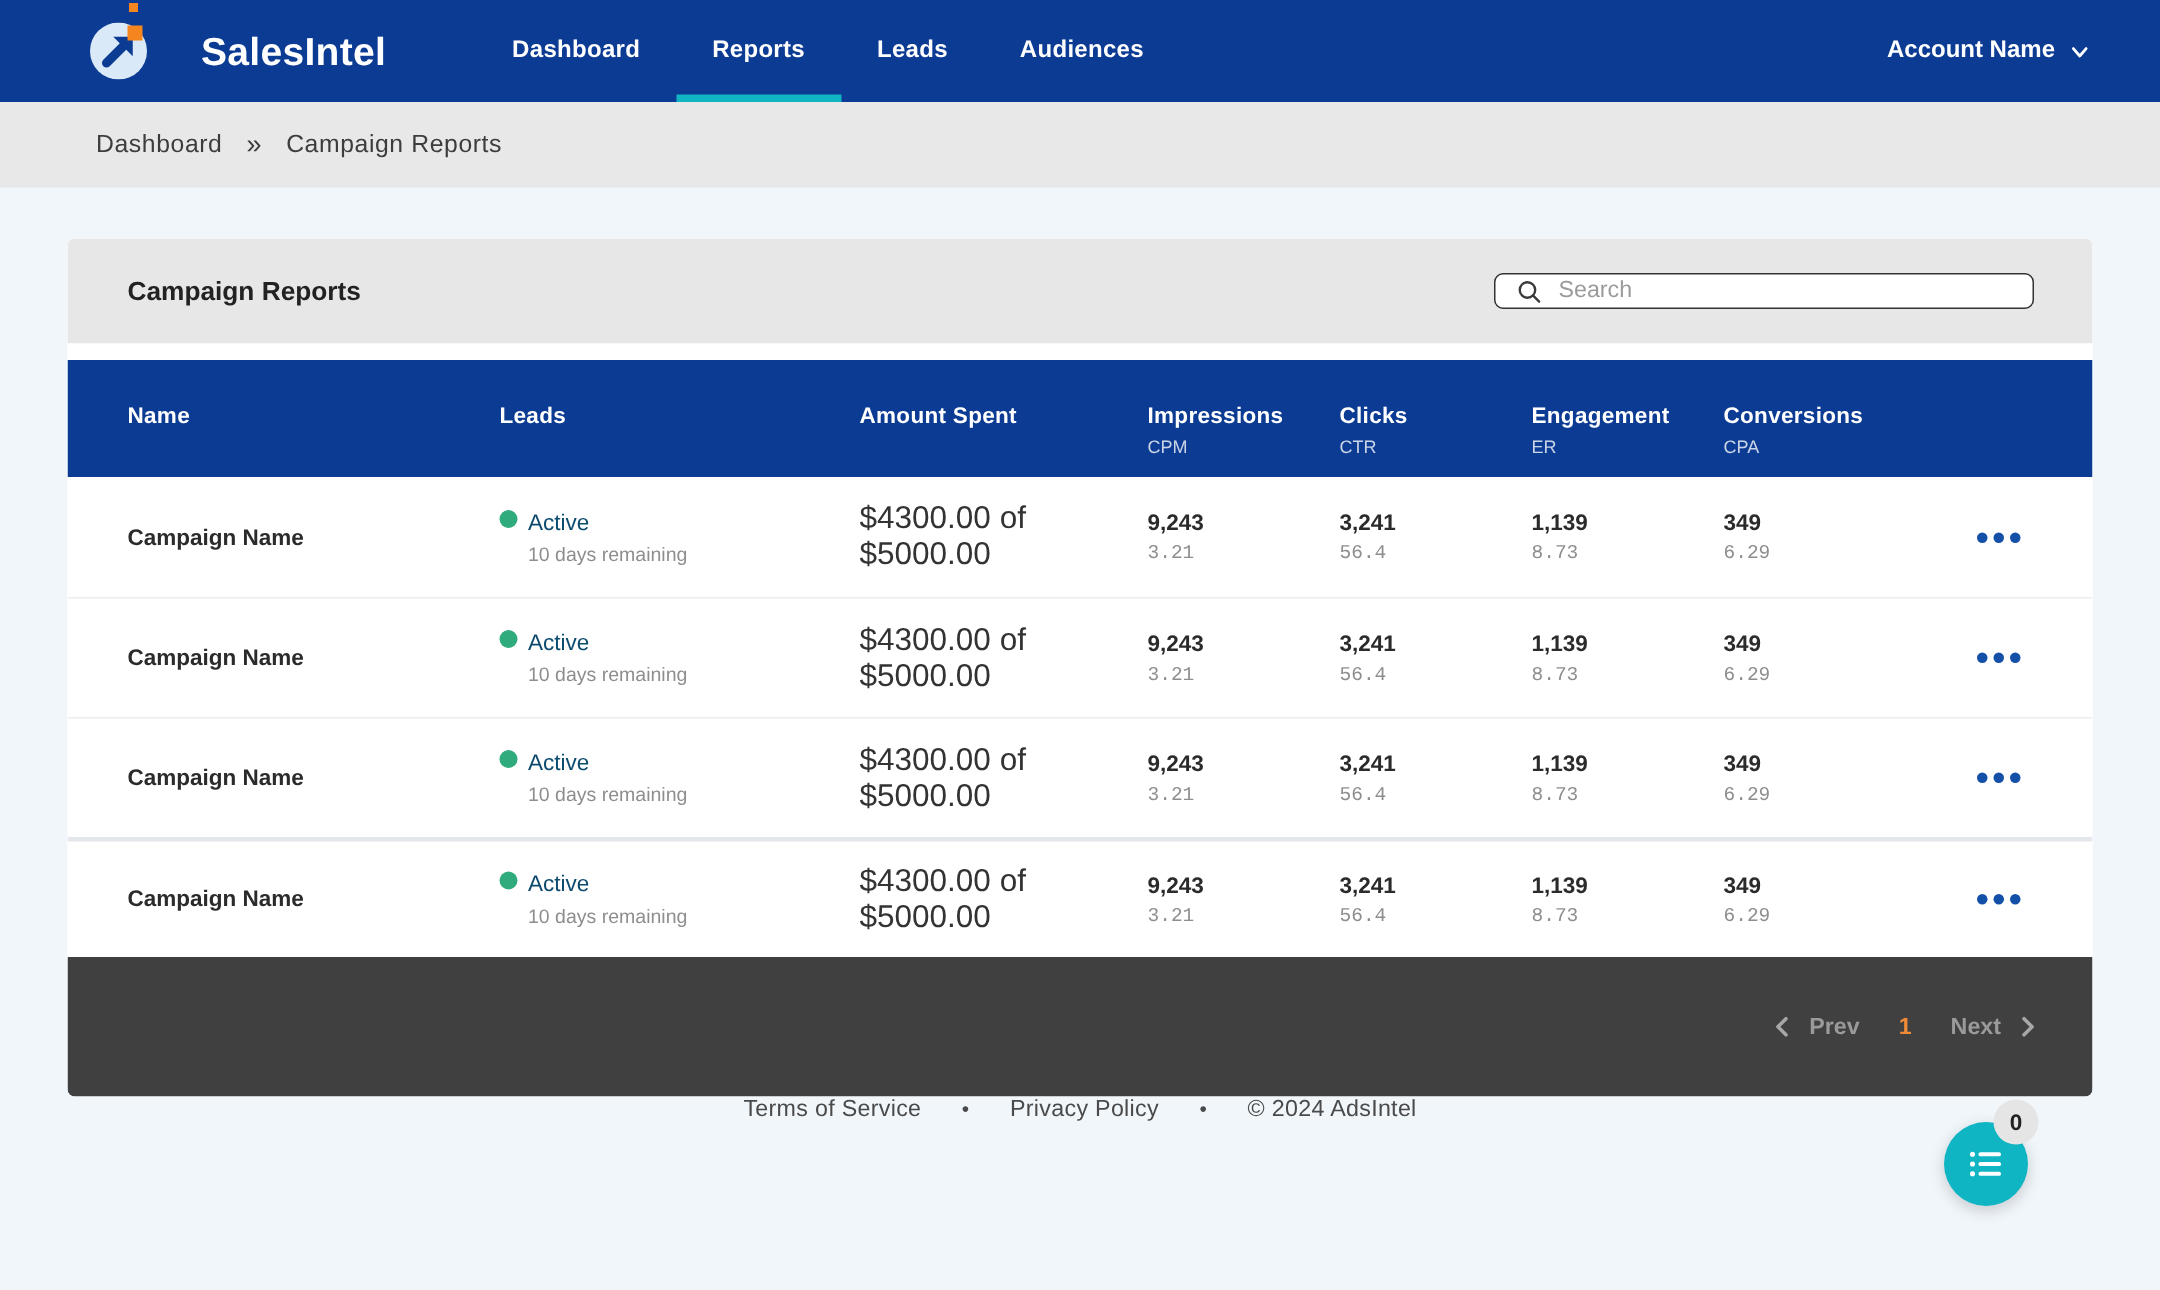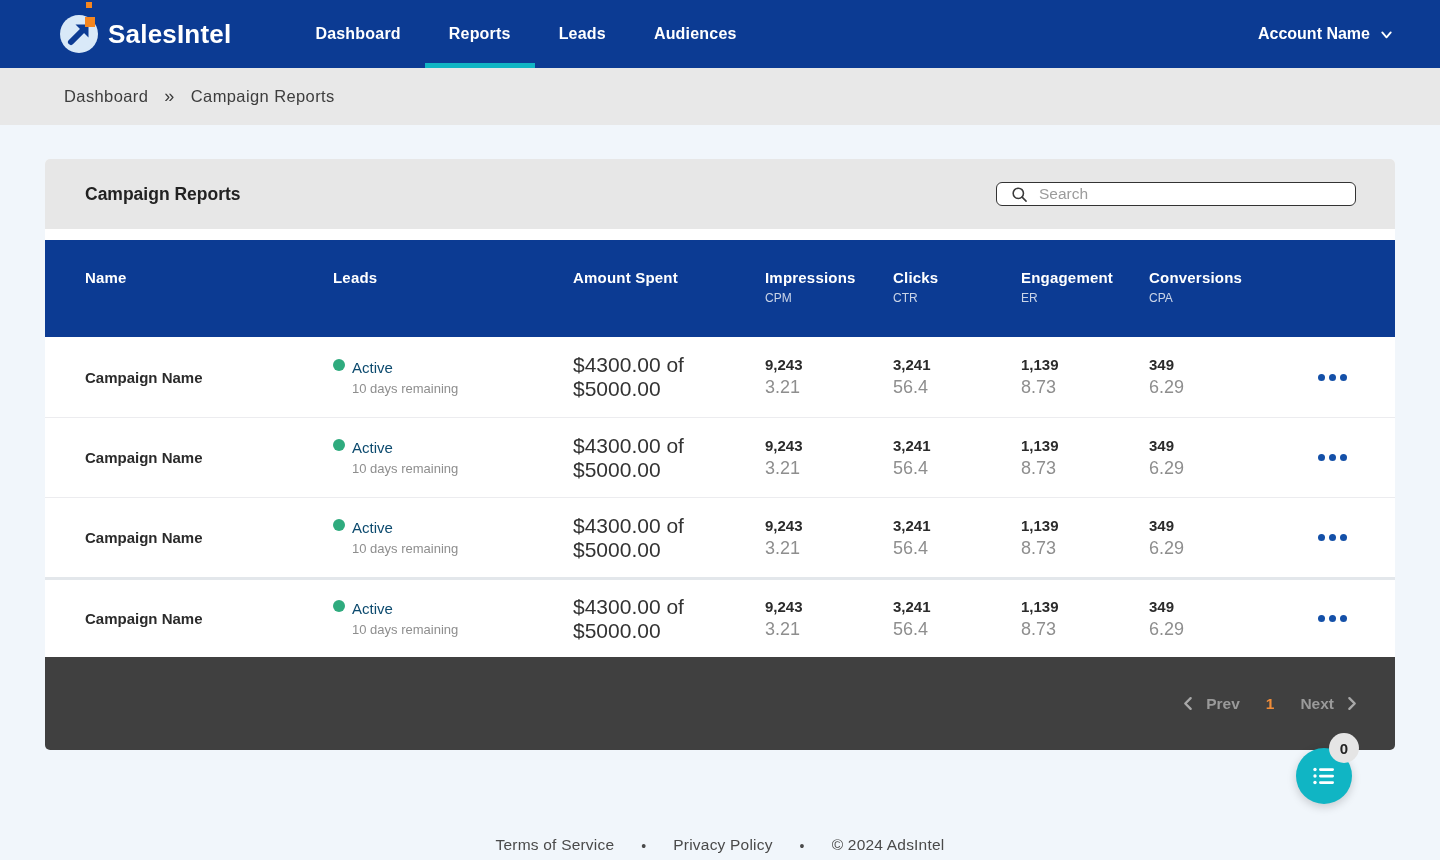--- a/index.html
+++ b/index.html
@@ -20,21 +20,21 @@
     background:var(--page-bg);
     position:relative;
   }
 
   
   .navbar{
     height:68px;background:var(--navy);display:flex;align-items:center;
     padding:0 45px 0 60px;position:relative;
   }
   .logo{display:flex;align-items:center;gap:10px;cursor:pointer;}
-  .logo-text{position:relative;color:#fff;font-size:26px;font-weight:600;letter-spacing:.2px;}
+  .logo-text{position:relative;color:#fff;font-size:26px;font-weight:600;letter-spacing:.2px;margin-left:26px;}
   .logo-accent{position:absolute;left:86px;top:2px;width:6px;height:6px;background:#f5861f;}
   .nav-menu{display:flex;height:100%;margin-left:60px;}
   .nav-item{
     position:relative;display:flex;align-items:center;padding:0 24px;height:100%;
     color:#fff;font-size:16px;font-weight:600;letter-spacing:.2px;cursor:pointer;
   }
   .nav-item.active::after{
     content:"";position:absolute;left:0;right:0;bottom:0;height:5px;background:var(--teal);
   }
   .btn-new-campaign{
@@ -66,21 +66,21 @@
     display:flex;align-items:center;padding:0 13px;gap:10px;
   }
   .search-box input{
     border:none;outline:none;flex:1;font-size:15.5px;color:#333;font-family:inherit;background:transparent;
   }
   .search-box input::placeholder{color:#9b9b9b;}
   .thead-gap{height:11px;background:#fff;}
 
   
   .thead{
-    height:97px;background:var(--navy);display:flex;align-items:flex-start;
+    height:78px;background:var(--navy);display:flex;align-items:flex-start;
     padding:29px 0 0 40px;color:#fff;
   }
   .th-label{font-size:15px;font-weight:700;letter-spacing:.2px;}
   .th-sub{font-size:12px;font-weight:400;color:rgba(255,255,255,.78);margin-top:5px;}
   .c-name{width:248px;}
   .c-status{width:240px;}
   .c-amount{width:192px;}
   .c-impr{width:128px;}
   .c-clicks{width:128px;}
   .c-eng{width:128px;}
@@ -91,36 +91,36 @@
     height:80px;display:flex;align-items:center;padding-left:40px;background:#fff;
   }
   .trow + .trow{border-top:1px solid #ececef;}
   .trow.gap-row{border-top:3px solid #e3e7eb;}
   .cell-name{font-size:15px;font-weight:700;color:var(--ink);}
   .status-line{display:flex;align-items:flex-start;gap:7px;font-size:15px;color:#0c4a6e;}
   .status-dot{width:12px;height:12px;border-radius:50%;background:var(--green);flex:none;}
   .status-detail{font-size:13px;color:var(--muted);margin-top:5px;padding-left:19px;}
   .cell-amount{font-size:21px;color:#333;}
   .m-main{font-size:15px;font-weight:700;color:var(--ink);}
-  .m-sub{font-size:18px;color:var(--muted);margin-top:4px;}
+  .m-sub{font-size:13px;color:var(--muted);margin-top:4px;font-family:Liberation Mono, monospace;}
   .ellipsis-btn{display:flex;gap:4px;cursor:pointer;padding:6px;}
   .ellipsis-btn i{width:7px;height:7px;border-radius:50%;background:var(--dot-blue);}
 
   
   .pagination{
     height:93px;display:flex;align-items:center;justify-content:flex-end;
     padding-right:36px;gap:26px;background:#404040;
   }
   .page-ctrl{display:flex;align-items:center;gap:10px;font-size:15.5px;font-weight:700;
     color:#9a9a9a;cursor:pointer;}
   .page-num{font-size:15.5px;font-weight:700;color:var(--orange);cursor:pointer;}
 
   
   .footer{
-    height:104px;display:flex;align-items:flex-end;justify-content:center;gap:27px;
+    height:104px;display:flex;align-items:flex-start;justify-content:center;gap:27px;
     font-size:15.5px;color:#4a4a4a;letter-spacing:.2px;
   }
   .footer .f-link{cursor:pointer;}
   .footer .f-dot{font-size:14px;}
 
   
   .fab{
     position:absolute;left:1296px;top:748px;width:56px;height:56px;border-radius:50%;
     background:var(--teal);display:flex;align-items:center;justify-content:center;
     cursor:pointer;box-shadow:0 3px 10px rgba(0,0,0,.18);

